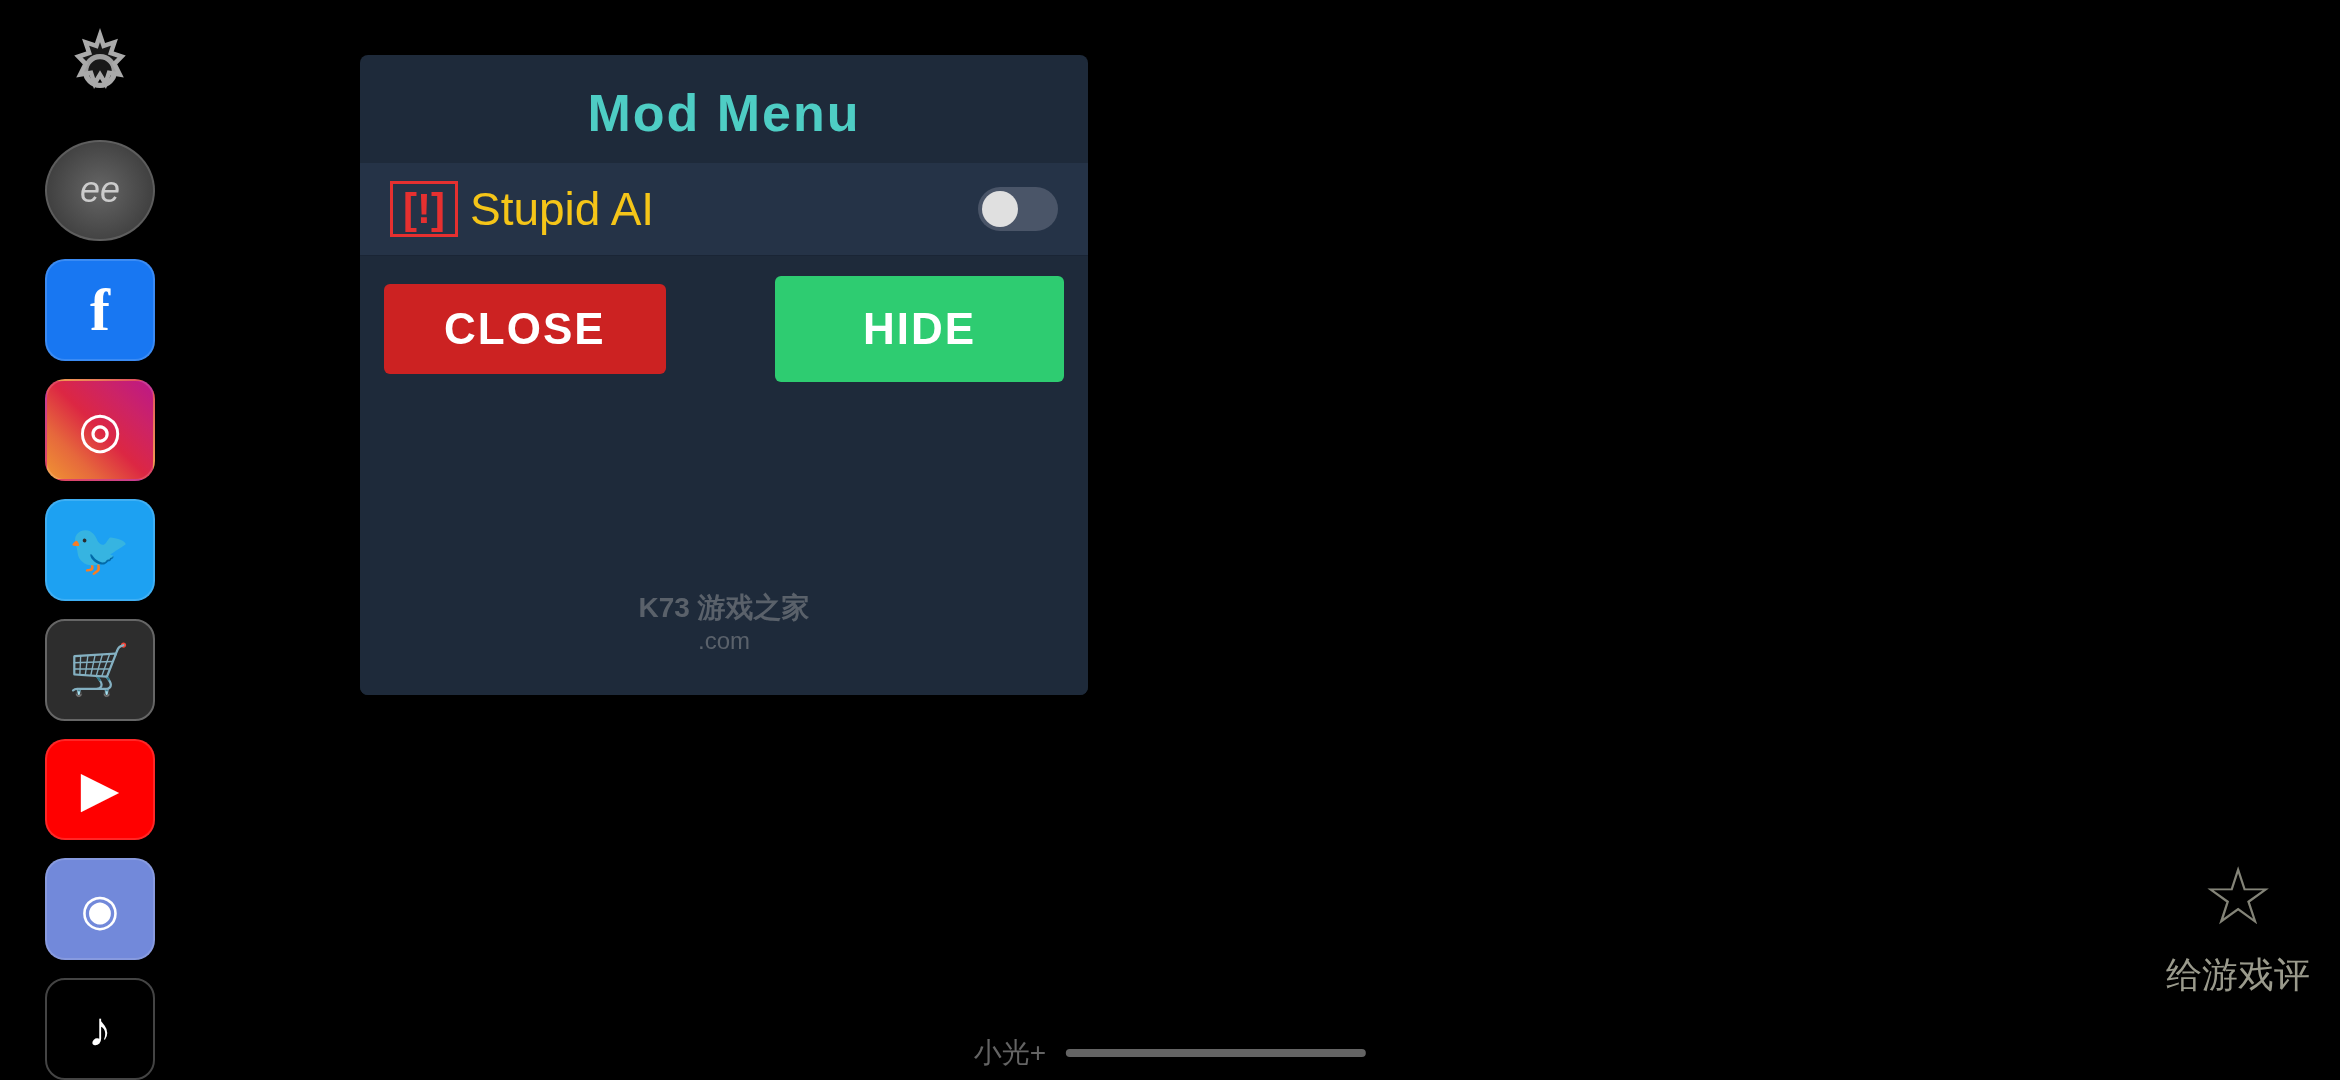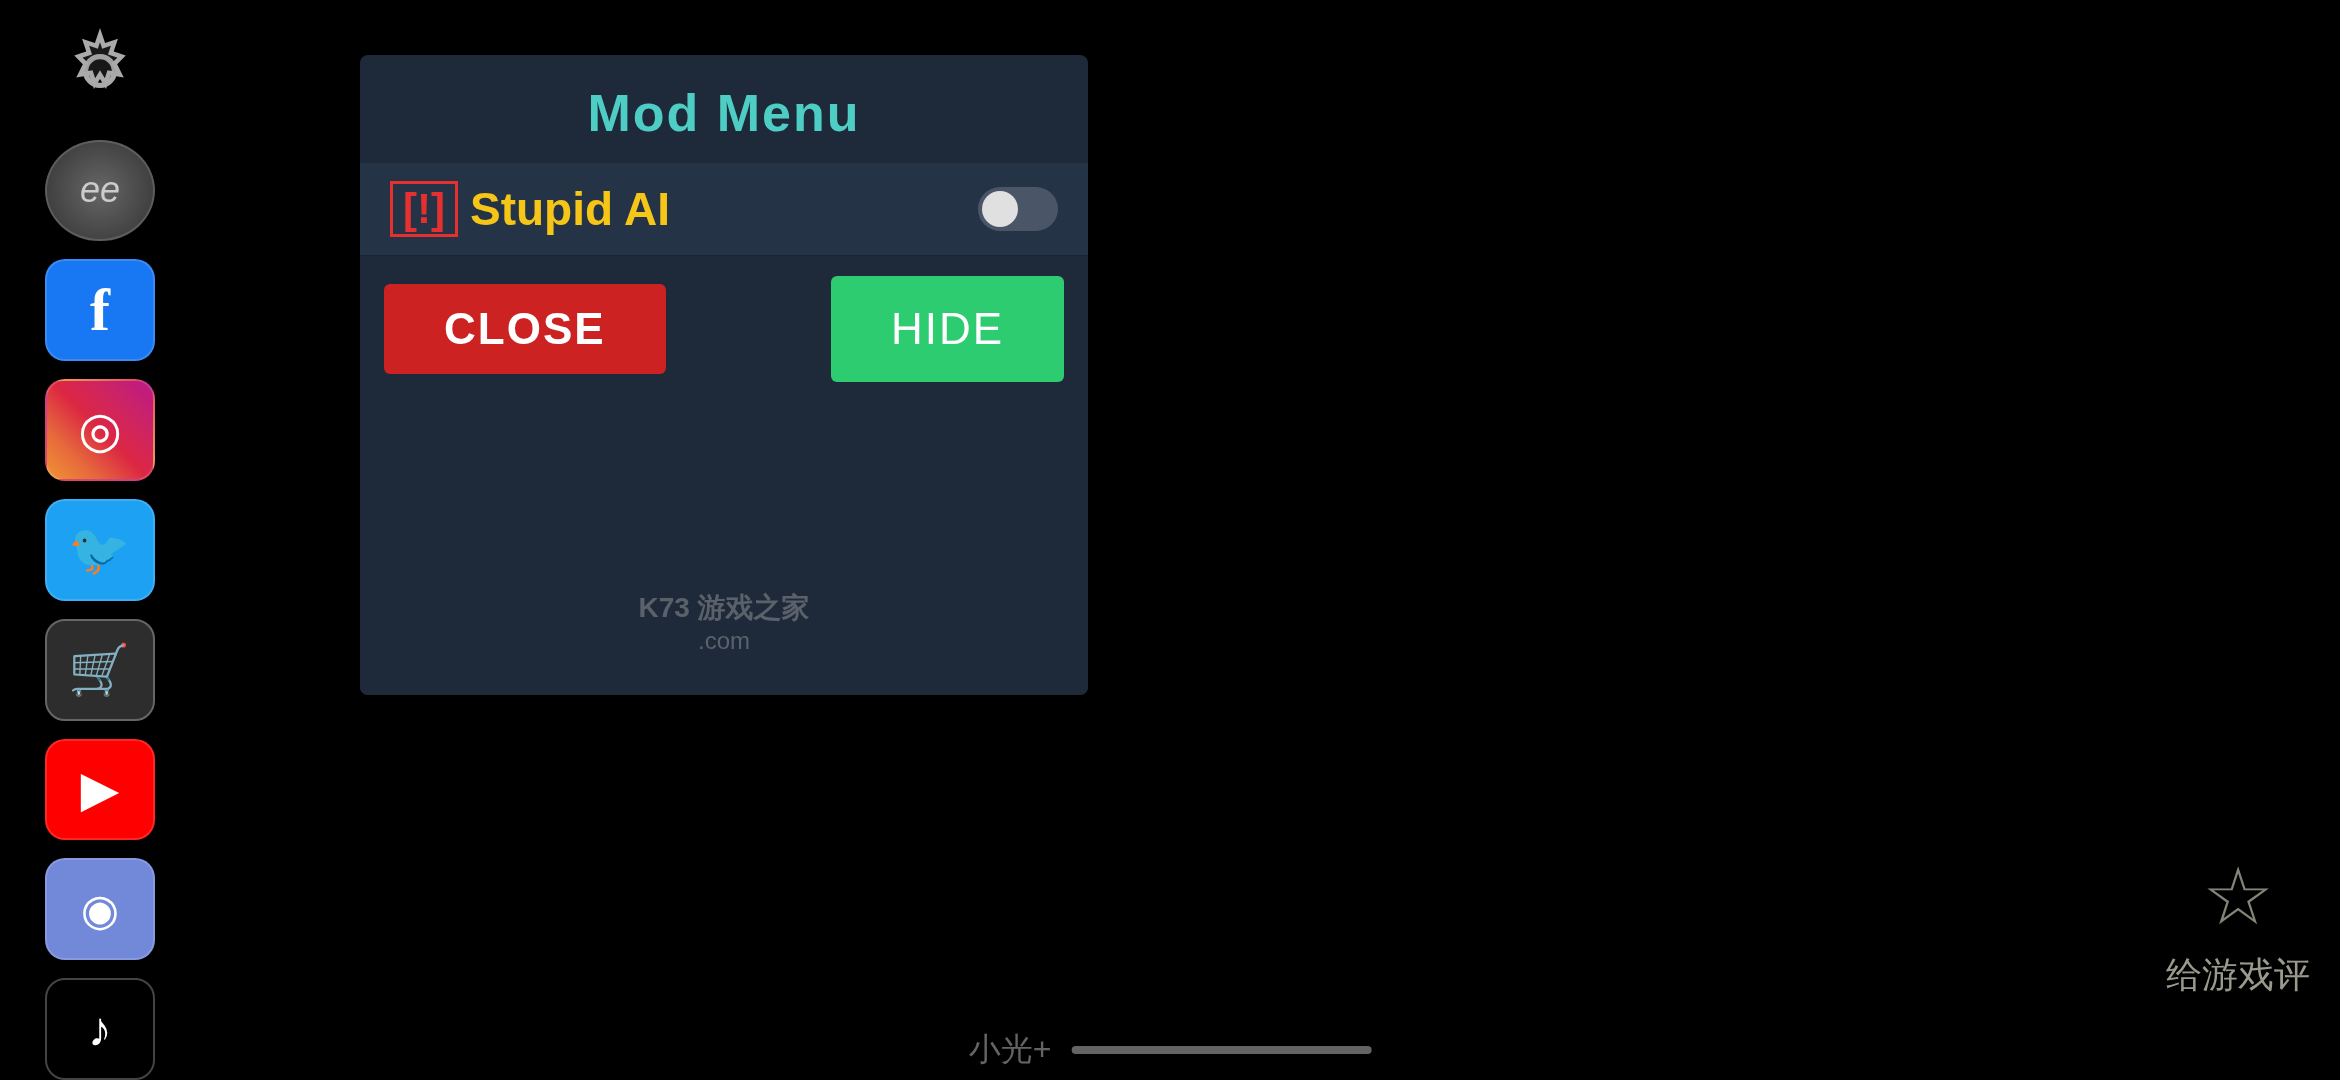--- a/index.html
+++ b/index.html
@@ -94,21 +94,21 @@
       color: #e63030;
       font-size: 42px;
       font-weight: bold;
       border: 3px solid #e63030;
       padding: 0 10px;
       line-height: 1.2;
     }
 
     .mod-name {
       font-size: 46px;
-      font-weight: bold;
+      font-weight: normal;
       color: #f5c518;
     }
 
     
     .toggle-switch {
       width: 80px;
       height: 44px;
       background: #4a5568;
       border-radius: 22px;
       position: relative;
@@ -148,22 +148,22 @@
       border: none;
       border-radius: 6px;
       cursor: pointer;
       letter-spacing: 2px;
     }
 
     .btn-hide {
       background: #2ecc71;
       color: #fff;
       font-size: 44px;
-      font-weight: normal;
-      padding: 28px 60px;
+      font-weight: bold;
+      padding: 28px 88px;
       border: none;
       border-radius: 6px;
       cursor: pointer;
       letter-spacing: 2px;
     }
 
     
     .watermark {
       position: absolute;
       bottom: 200px;
@@ -181,21 +181,21 @@
       bottom: 8px;
       left: 50%;
       transform: translateX(-50%);
       display: flex;
       align-items: center;
       gap: 20px;
     }
 
     .hint-text {
       color: rgba(200,200,200,0.5);
-      font-size: 32px;
+      font-size: 28px;
     }
 
     .hint-bar {
       width: 300px;
       height: 8px;
       background: rgba(200,200,200,0.5);
       border-radius: 4px;
     }
 
     

